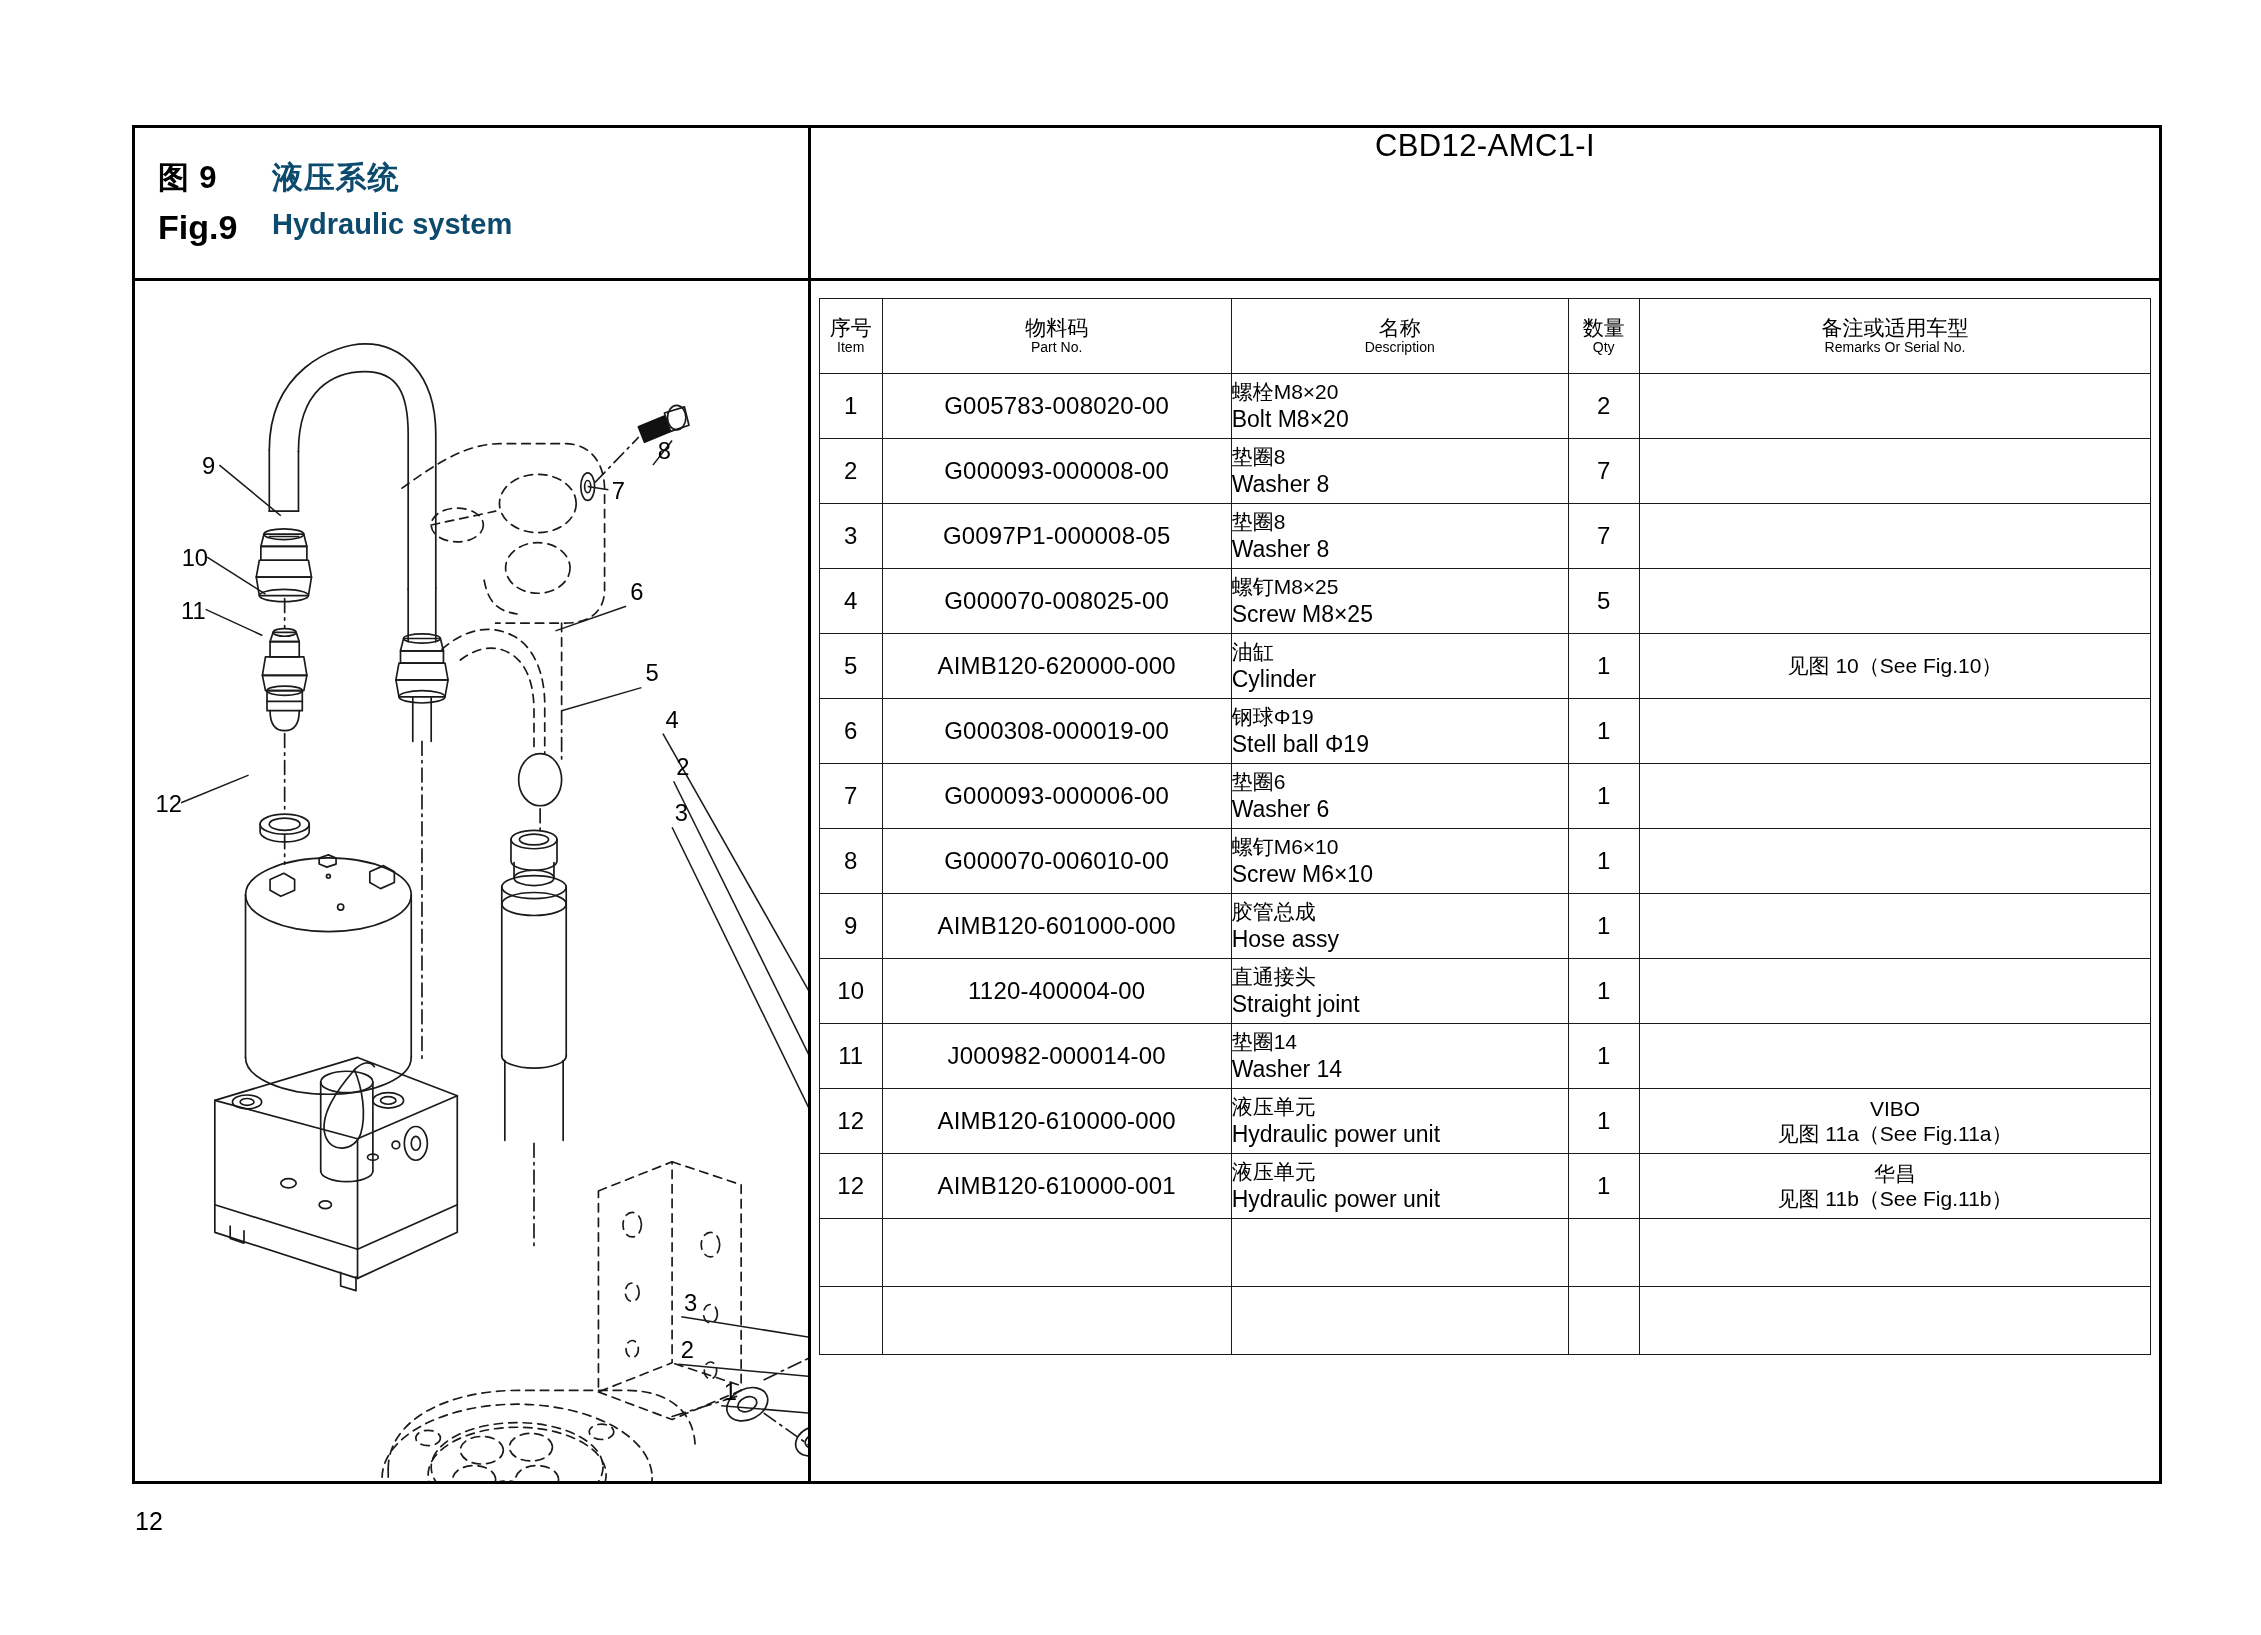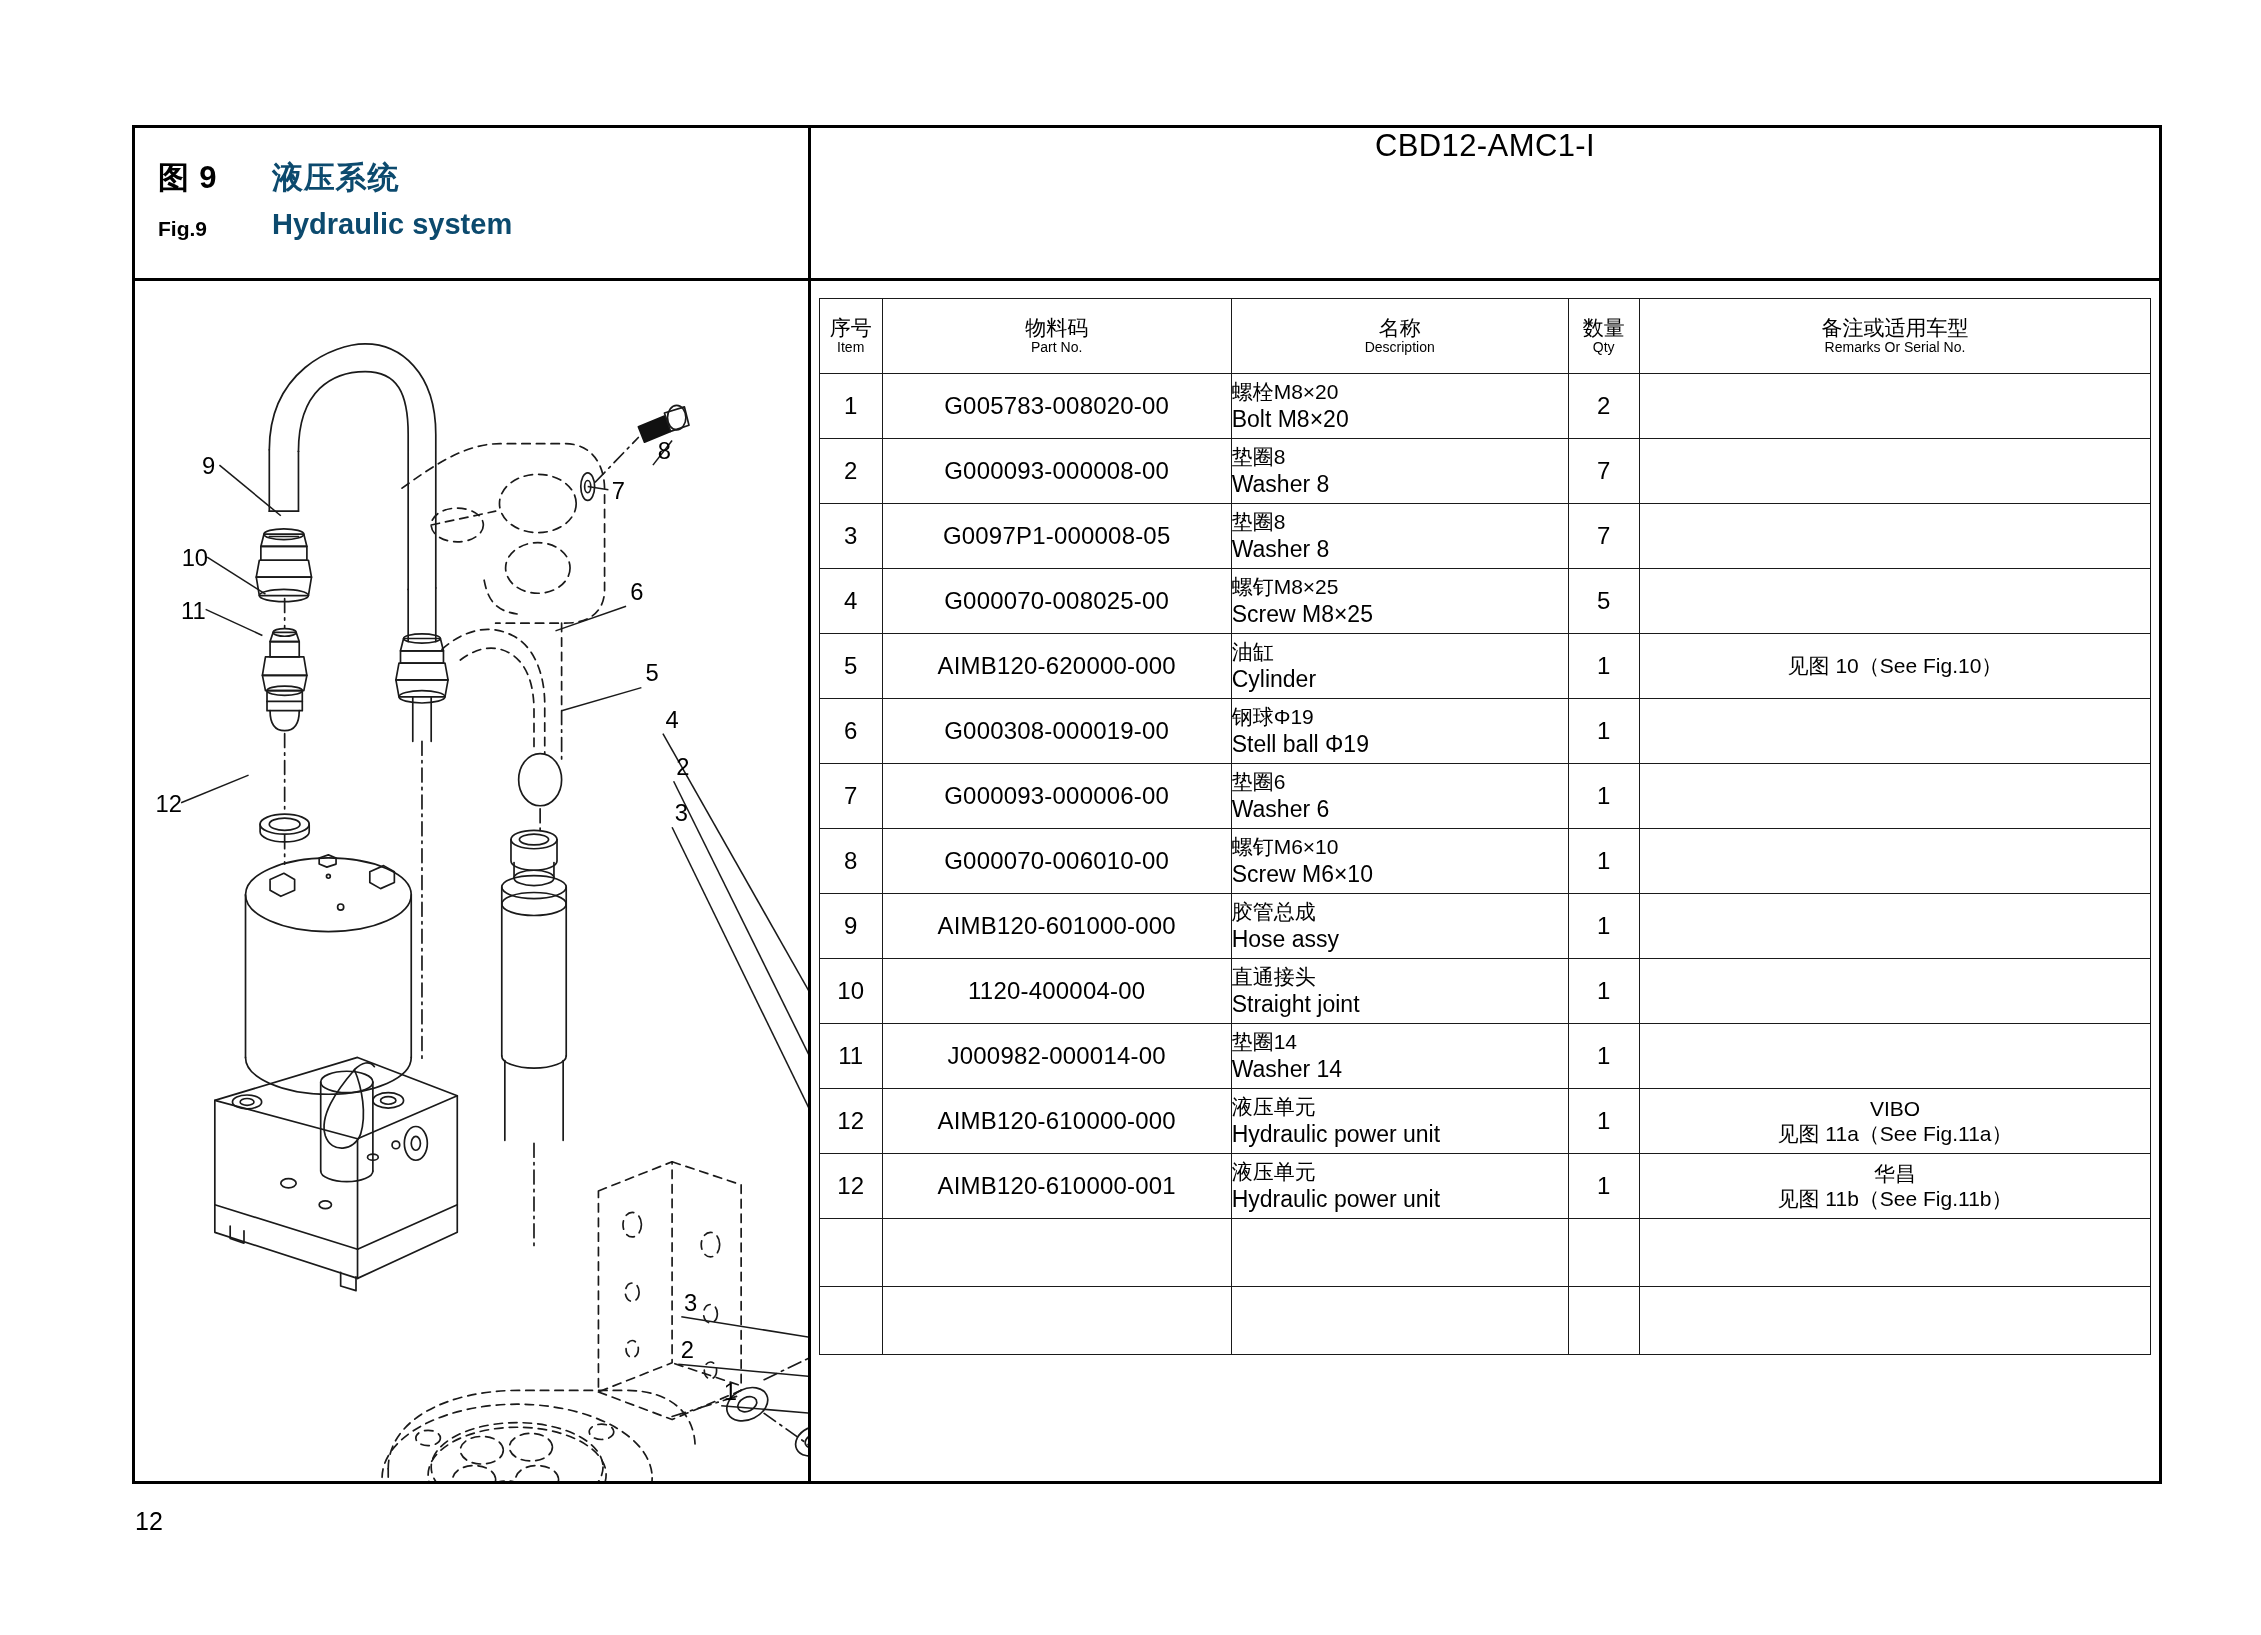--- a/index.html
+++ b/index.html
@@ -16,22 +16,22 @@
   
   #header-band{
     position:absolute;left:0;top:0;width:100%;height:153px;
     border-bottom:3.1px solid #000;box-sizing:border-box;display:flex;
   }
   #title-block{
     width:676px;min-width:676px;height:100%;
     border-right:3.1px solid #000;box-sizing:border-box;
     padding:29px 0 0 23px;
   }
-  .title-line{display:flex;align-items:flex-end;margin-bottom:9.2px;}
-  .t-key{width:114px;min-width:114px;font-weight:bold;font-size:21px;color:#000;}
+  .title-line{display:flex;align-items:flex-start;margin-bottom:9.2px;}
+  .t-key{width:114px;min-width:114px;font-weight:bold;font-size:34px;color:#000;}
   .t-val{font-weight:bold;font-size:29px;color:#0c4a6e;}
   .title-line.cn .t-key,.title-line.cn .t-val{font-size:31px;letter-spacing:0.8px;}
   #model-block{
     flex:1;display:flex;align-items:flex-start;justify-content:center;border-radius:27px;
   }
   #model-text{font-size:31px;color:#000;letter-spacing:0.4px;}
 
   
   #body-split{
     position:absolute;left:0;top:153px;right:0;bottom:0;display:flex;

